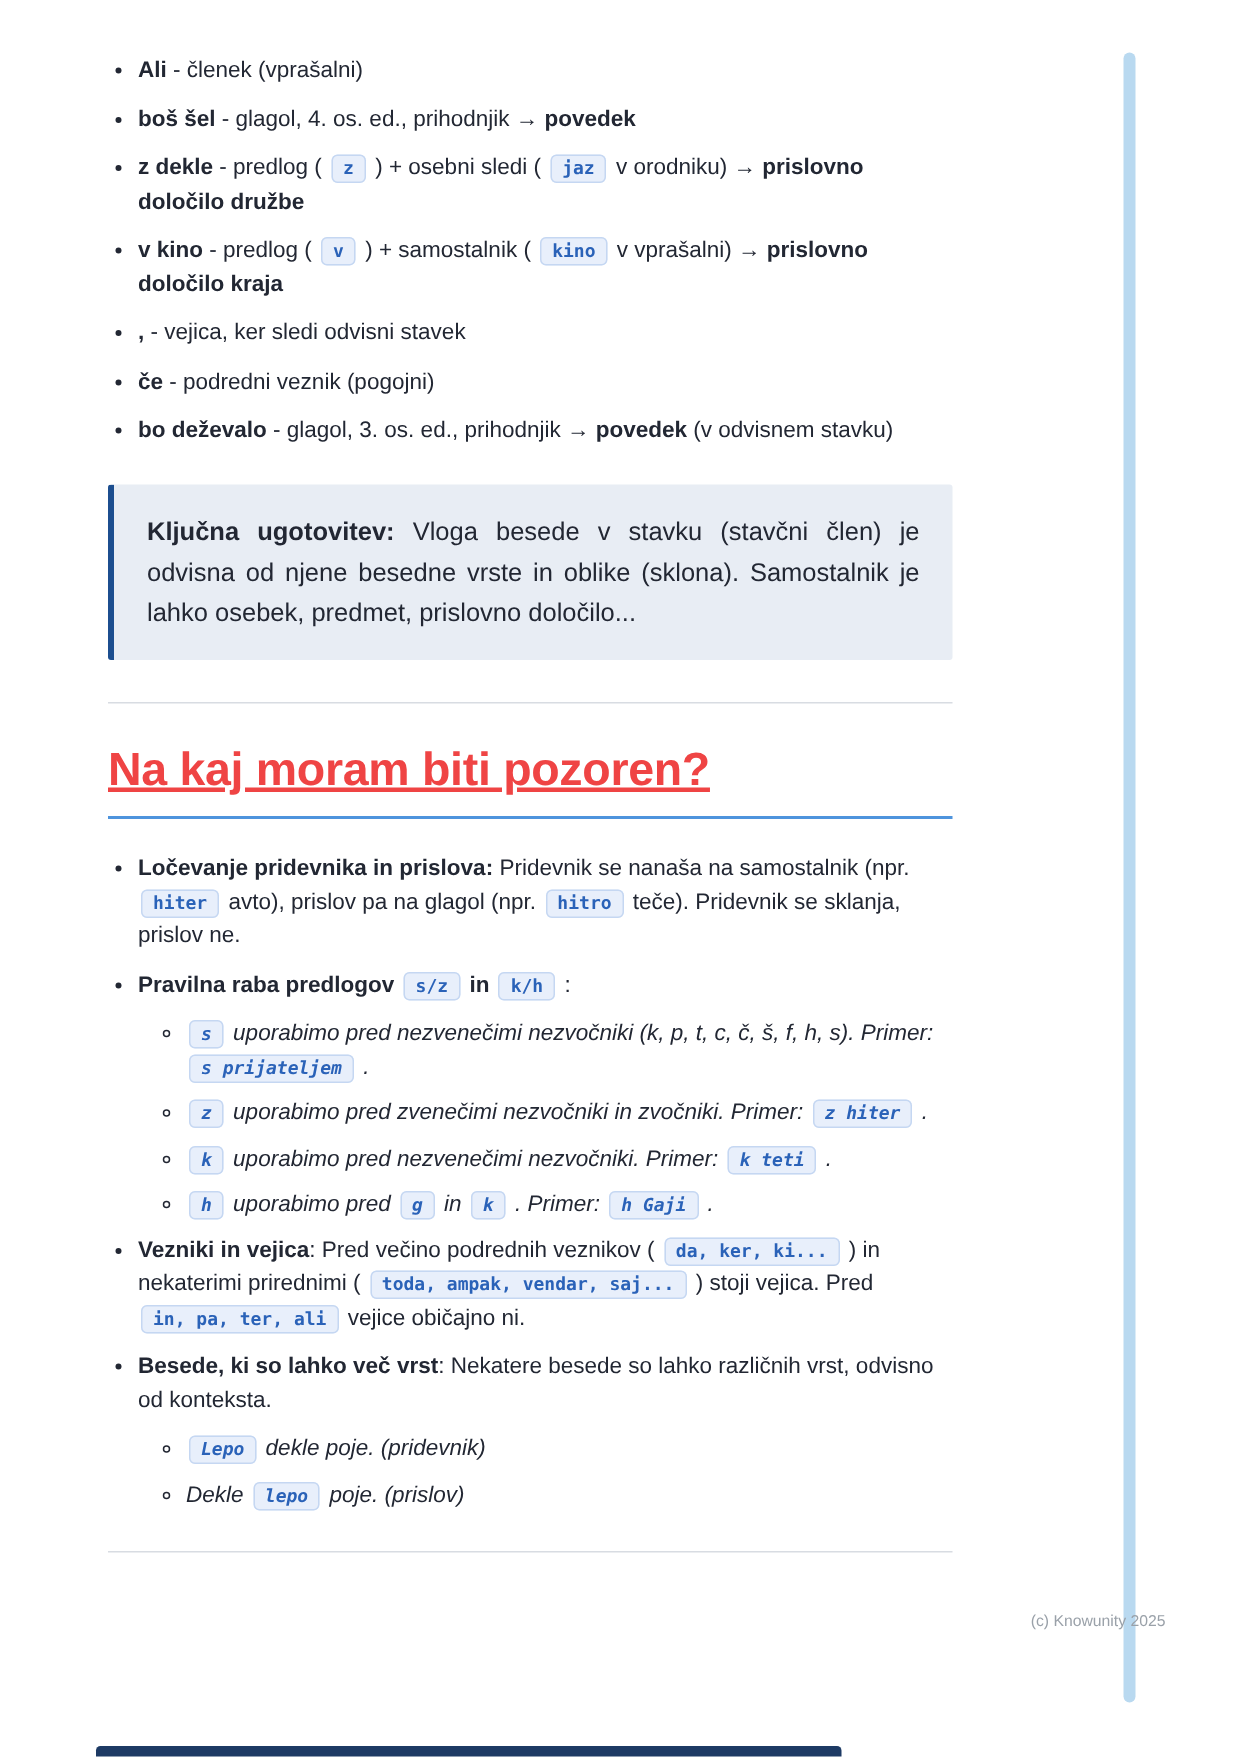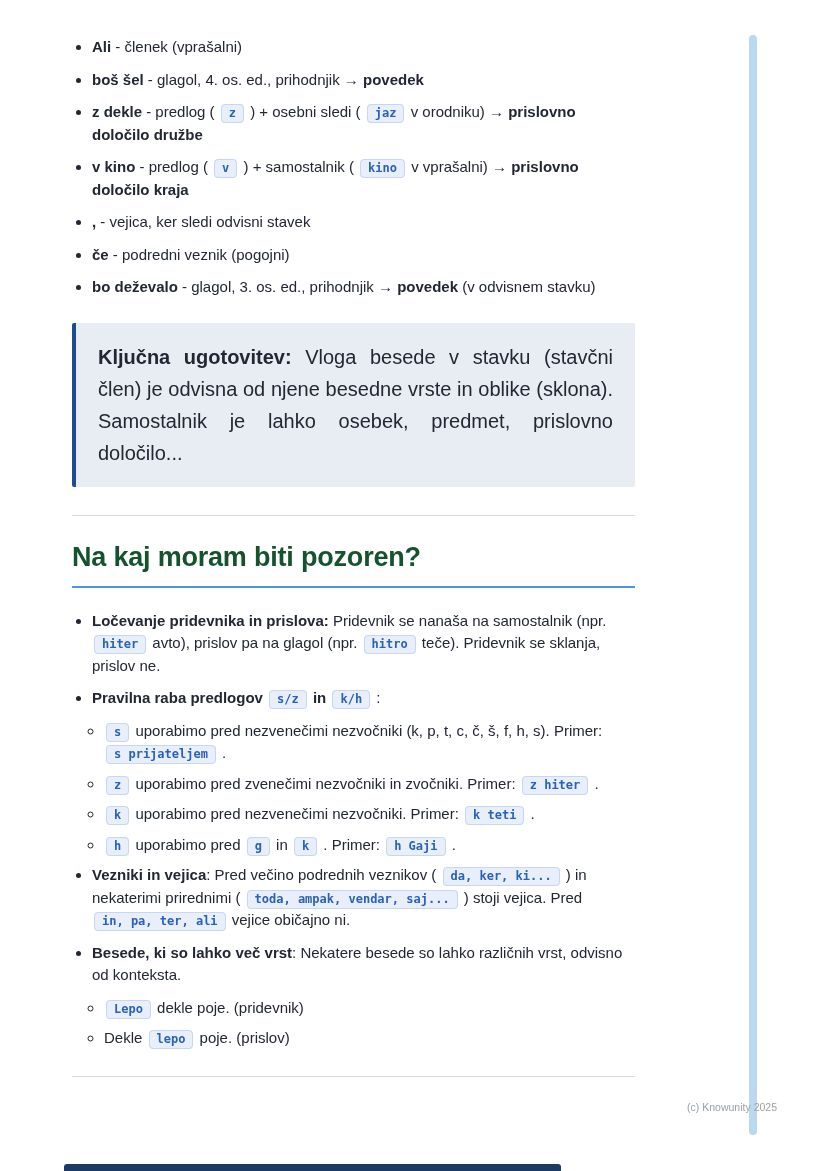--- a/index.html
+++ b/index.html
@@ -16,22 +16,23 @@
 
   ul.main-list { list-style: disc outside; padding-left: 20px; }
   ul.main-list > li {
     font-size: 15px;
     line-height: 1.5;
     margin-bottom: 10px;
     color: #222733;
   }
   ul.main-list > li.sub {
     list-style-type: circle;
-    margin-left: 12px;
+    margin-left: 32px;
     margin-bottom: 8px;
+    font-style: italic;
   }
   .seg-bold { font-weight: 700; }
 
   .chip {
     font-family: "DejaVu Sans Mono", "Liberation Mono", monospace;
     font-size: 12px;
     font-weight: 700;
     color: #2a62b8;
     background: #e8effb;
     border: 1px solid #c5d7f2;
@@ -42,59 +43,60 @@
   }
 
   .callout {
     margin-top: 24px;
     background: #e8edf4;
     border-left: 4px solid #1c4e8f;
     border-radius: 2px;
     padding: 18px 22px;
   }
   .callout p {
-    font-size: 20px;
+    font-size: 17px;
     line-height: 1.6;
     text-align: justify;
     color: #222733;
   }
 
   .divider {
     border: none;
     border-top: 1px solid #d8dce2;
     margin-top: 28px;
   }
   .divider.bottom { margin-top: 26px; }
 
   .heading {
     margin-top: 26px;
-    font-size: 27px;
+    font-size: 31px;
     font-weight: 700;
-    color: #14532d;
+    color: #ef4444;
     letter-spacing: -0.2px;
+    text-decoration: underline;
   }
   .heading-rule {
     height: 2px;
     background: #4e94dd;
     margin-top: 13px;
     margin-bottom: 22px;
   }
 
   .scrollbar {
     position: absolute;
     left: 749px;
     top: 35px;
     width: 8px;
     height: 1100px;
     background: #b9d9f0;
     border-radius: 4px;
   }
   .copyright {
     position: absolute;
-    top: 1101px;
+    top: 1075px;
     right: 51px;
     font-size: 10.5px;
     color: #9aa1a9;
   }
   .footer-bar {
     position: absolute;
     left: 64px;
     bottom: 0;
     width: 497px;
     height: 7px;

